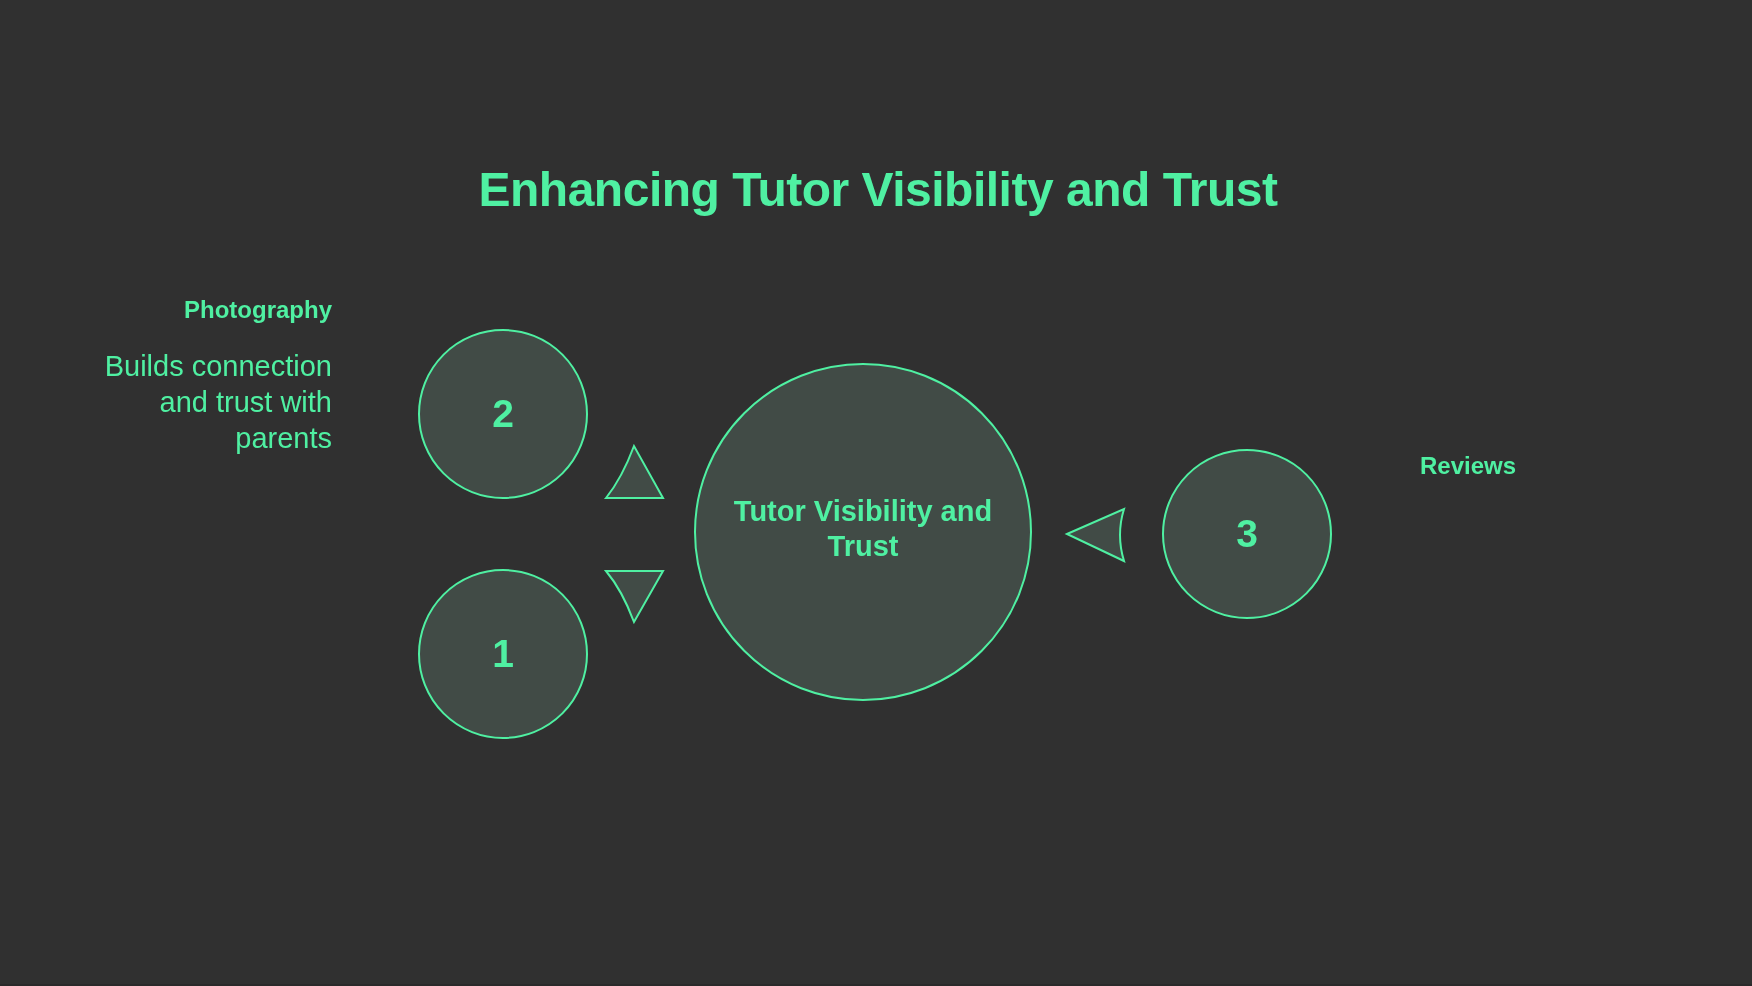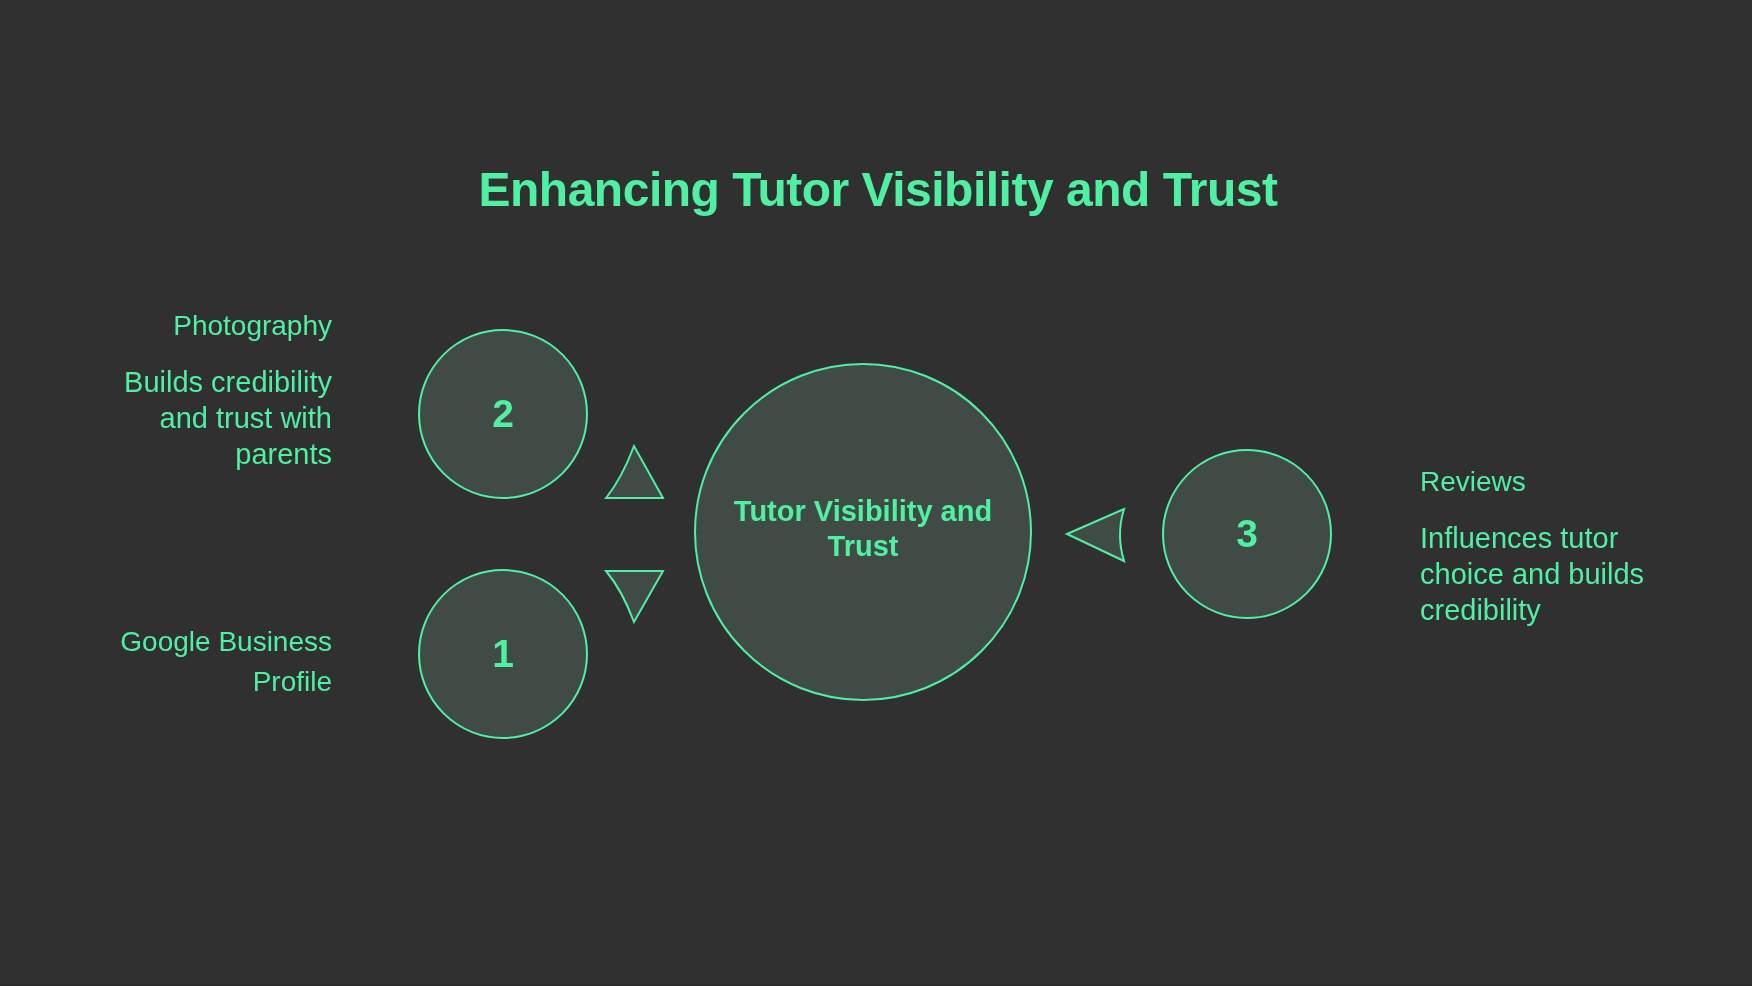--- a/index.html
+++ b/index.html
@@ -63,24 +63,23 @@
       text-align: right;
       right: 1420px;
       width: 300px;
     }
     .item.right {
       text-align: left;
       left: 1420px;
       width: 300px;
     }
     .item-heading {
-      font-weight: normal;
-      font-size: 28px;
+      font-weight: bold;
+      font-size: 24px;
       line-height: 40px;
-      margin-top: 16px;
     }
     .item-desc {
       font-size: 29px;
       line-height: 36px;
       margin-top: 18px;
     }
   </style>
 </head>
 <body>
 
@@ -104,25 +103,23 @@
 </svg>
 
 <div class="num" style="left:503px; top:392px;">2</div>
 <div class="num" style="left:503px; top:632px;">1</div>
 <div class="num" style="left:1247px; top:512px;">3</div>
 
 <div class="center-label">Tutor Visibility and Trust</div>
 
 <div class="item left" style="top:290px;">
   <div class="item-heading">Photography</div>
-  <div class="item-desc" style="width:250px; margin-left:50px;">Builds credibility and trust with parents</div>
+  <div class="item-desc" style="width:250px; margin-left:50px;">Builds connection and trust with parents</div>
 </div>
 
 <div class="item left" style="top:606px;">
-  <div class="item-heading" style="width:260px; margin-left:40px;">Google Business Profile</div>
 </div>
 
 <div class="item right" style="top:446px;">
   <div class="item-heading">Reviews</div>
-  <div class="item-desc" style="width:250px;">Influences tutor choice and builds credibility</div>
 </div>
 
 <div class="bottom-edge"></div>
 
 </body></html>

